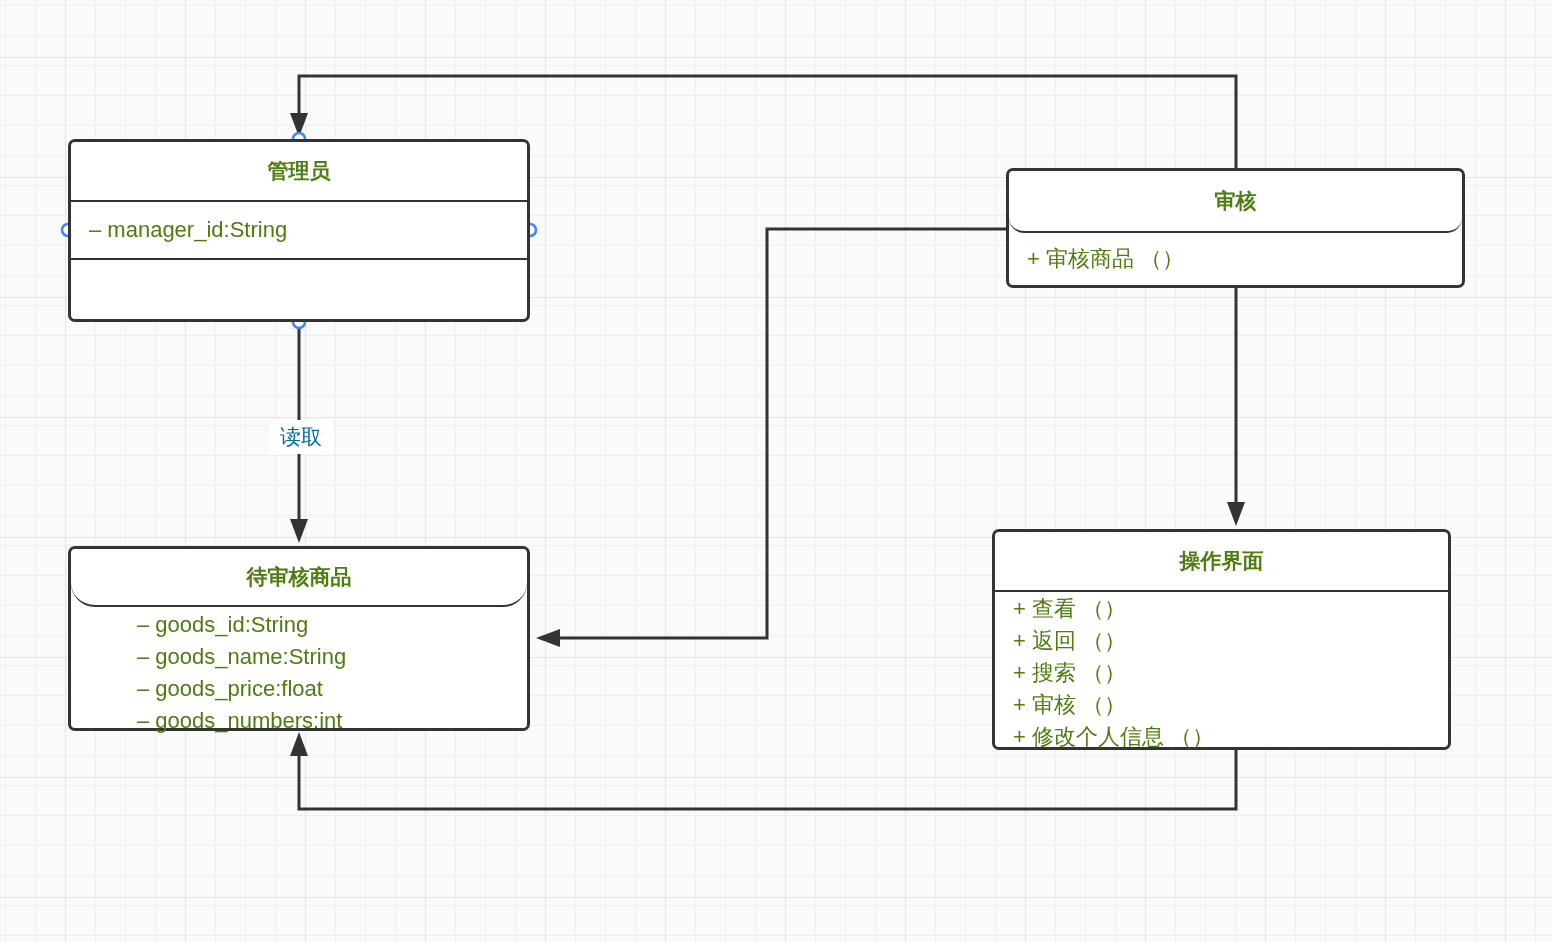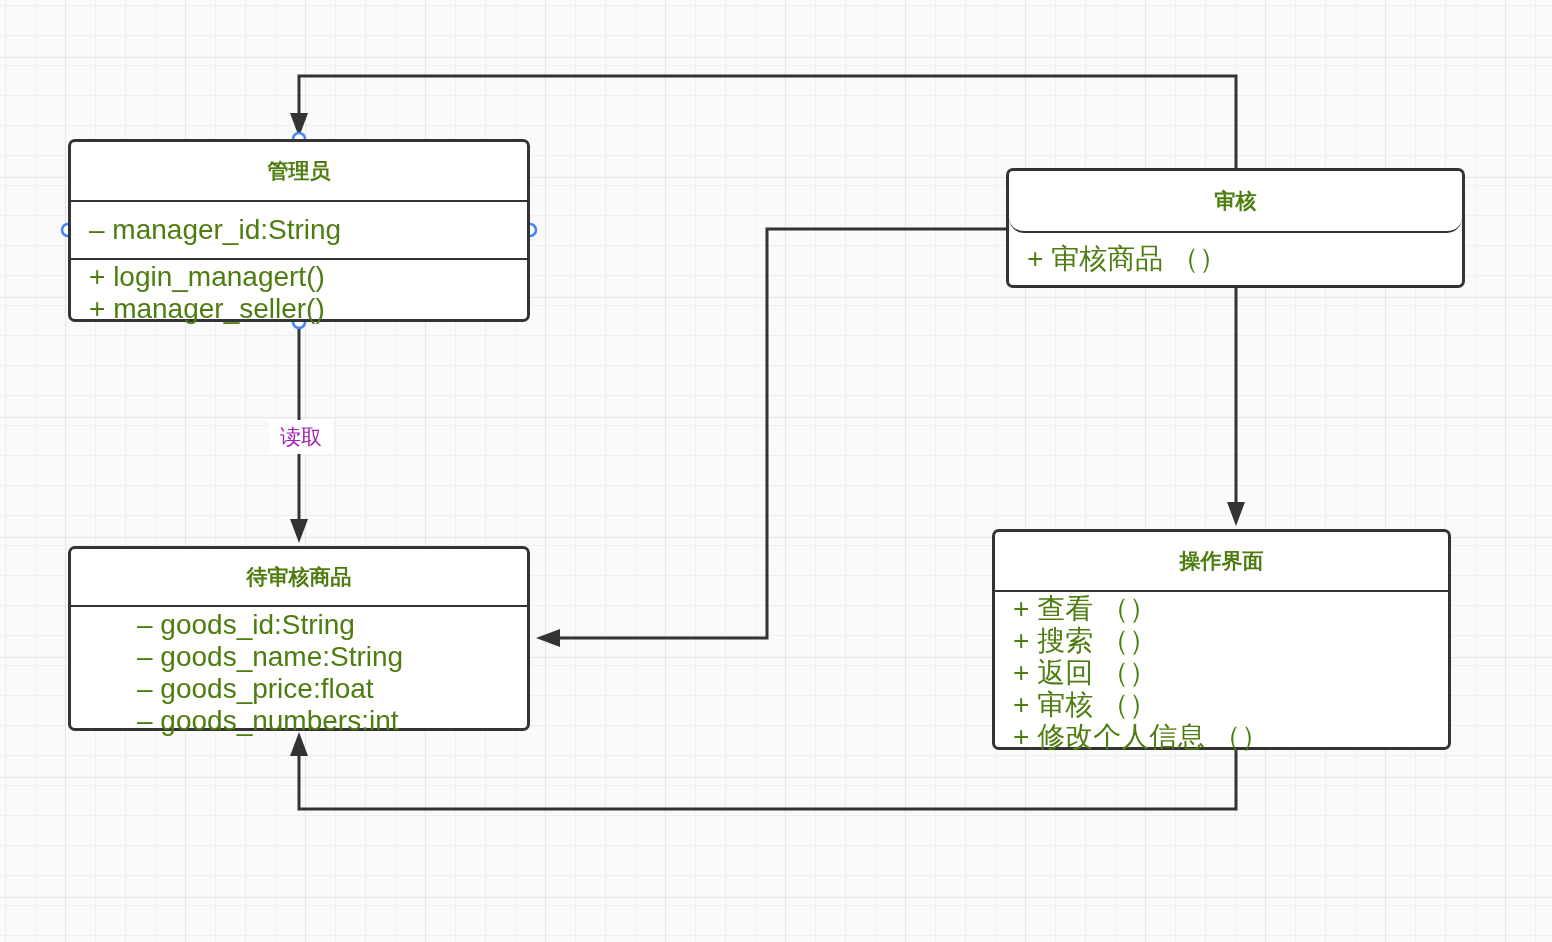--- a/index.html
+++ b/index.html
@@ -40,21 +40,21 @@
     white-space: nowrap;
   }
   .uml-section {
     box-sizing: border-box;
     overflow: visible;
   }
   .uml-section.with-sep {
     border-bottom: 2.5px solid #333333;
   }
   .uml-member {
-    font-size: 28px;
+    font-size: 22px;
     line-height: 32px;
     padding-left: 18px;
     white-space: nowrap;
   }
   .uml-member.vcenter {
     display: flex;
     align-items: center;
     height: 100%;
     line-height: normal;
   }
@@ -74,21 +74,21 @@
     stroke: none;
   }
   #connector-layer circle {
     fill: #ffffff;
     stroke: #4285f4;
     stroke-width: 2.5;
   }
   .edge-label {
     position: absolute;
     background: #ffffff;
-    color: #a21caf;
+    color: #0369a1;
     font-size: 21px;
     text-align: center;
     line-height: 34px;
     white-space: nowrap;
   }
 </style>
 </head>
 <body>
 
 <div id="canvas">
@@ -114,49 +114,45 @@
     <circle cx="68" cy="230" r="6"></circle>
     <circle cx="530" cy="230" r="6"></circle>
     <circle cx="299" cy="322" r="6"></circle>
   </svg>
 
   <div class="uml-class" style="left:68px; top:139px; width:462px; height:183px;">
     <div class="uml-title" style="height:60px;">管理员</div>
     <div class="uml-section with-sep" style="height:58px;">
       <div class="uml-member vcenter">– manager_id:String</div>
     </div>
-    <div class="uml-section" style="height:59px; padding-top:1px;">
-      <div class="uml-member">+ login_managert()</div>
-      <div class="uml-member">+ manager_seller()</div>
-    </div>
   </div>
 
   <div class="uml-class" style="left:1006px; top:168px; width:459px; height:120px;">
     <div class="uml-title" style="height:62px;border-radius:15px;">审核</div>
     <div class="uml-section" style="height:52px;">
       <div class="uml-member vcenter">+ 审核商品 （）</div>
     </div>
   </div>
 
   <div class="uml-class" style="left:68px; top:546px; width:462px; height:185px;">
-    <div class="uml-title" style="height:58px;">待审核商品</div>
+    <div class="uml-title" style="height:58px;border-radius:24px;">待审核商品</div>
     <div class="uml-section" style="height:121px; padding-top:2px;margin-left:48px;">
       <div class="uml-member">– goods_id:String</div>
       <div class="uml-member">– goods_name:String</div>
       <div class="uml-member">– goods_price:float</div>
       <div class="uml-member">– goods_numbers:int</div>
     </div>
   </div>
 
   <div class="uml-class" style="left:992px; top:529px; width:459px; height:221px;">
     <div class="uml-title" style="height:60px;">操作界面</div>
     <div class="uml-section" style="height:155px; padding-top:1px;">
       <div class="uml-member">+ 查看 （）</div>
+      <div class="uml-member">+ 返回 （）</div>
       <div class="uml-member">+ 搜索 （）</div>
-      <div class="uml-member">+ 返回 （）</div>
       <div class="uml-member">+ 审核 （）</div>
       <div class="uml-member">+ 修改个人信息 （）</div>
     </div>
   </div>
 
   <div class="edge-label" style="left:269px; top:420px; width:64px; height:34px;">读取</div>
 
 </div>
 
 </body></html>

